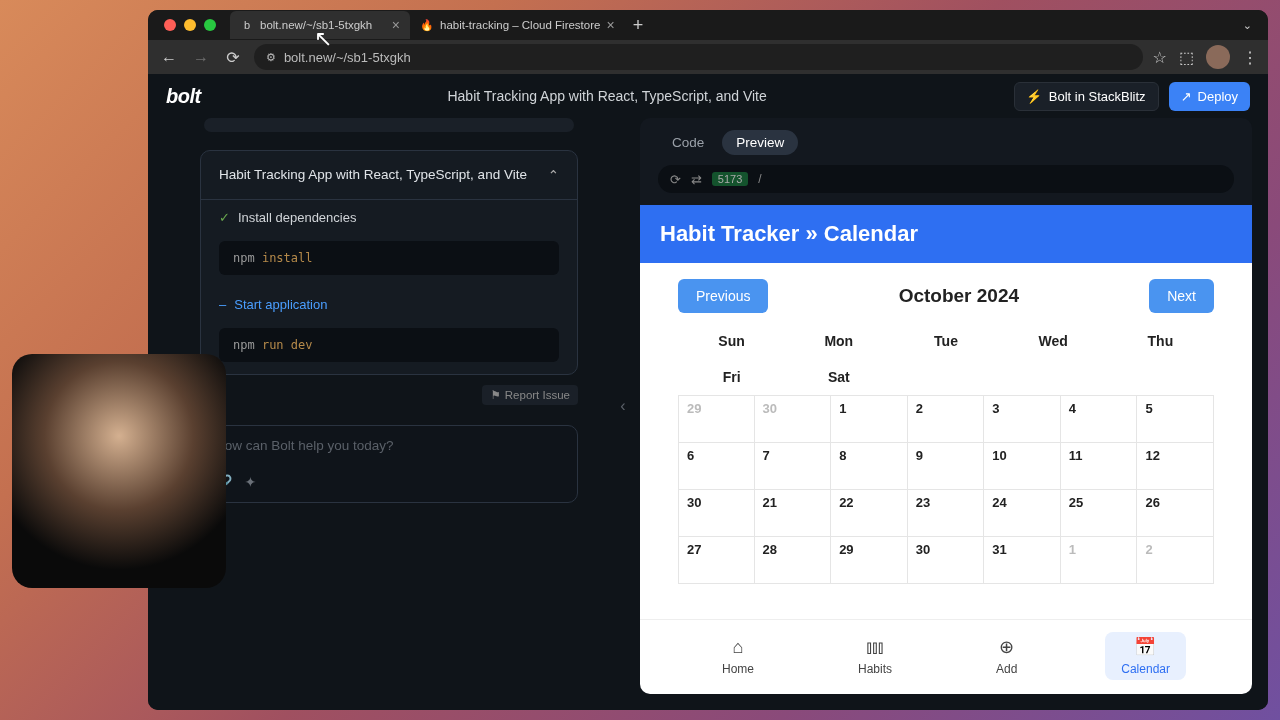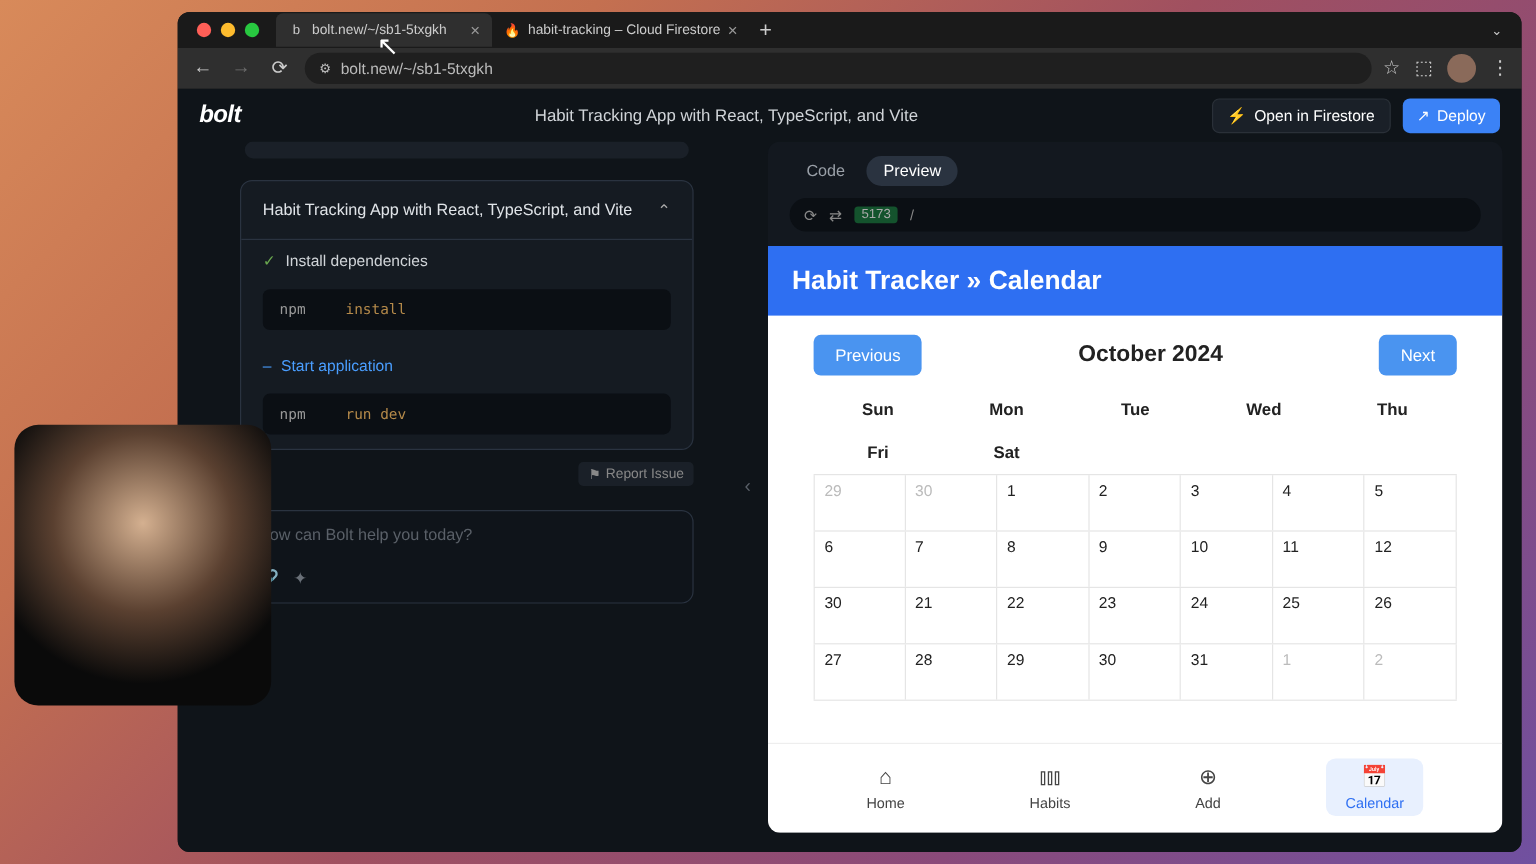--- a/index.html
+++ b/index.html
@@ -49,21 +49,21 @@
 .task-card { background: #151b22; border: 1px solid #2a3340; border-radius: 10px; margin: 0 36px; overflow: hidden; }
 .task-header { display: flex; align-items: center; padding: 14px 18px; color: #e0e4e8; font-size: 13.5px; font-weight: 500; }
 .task-header-title { flex: 1; line-height: 1.5; }
 .task-chevron { color: #aaa; }
 .task-body { border-top: 1px solid #2a3340; }
 .step { padding: 10px 18px; }
 .step-label { display: flex; align-items: center; gap: 8px; font-size: 13px; color: #d0d4d8; margin-bottom: 6px; }
 .step-label.active { color: #4a9eff; }
 .check { color: #6aa84f; }
 .code-box { background: #0b0f14; border-radius: 6px; padding: 10px 14px; font-family: 'SF Mono', Menlo, monospace; font-size: 12px; color: #999; margin: 0 18px 12px 18px; }
-.kw { color: #b58a4a; margin-left: 26px; }
+.kw { color: #b58a4a; }
 .report-issue { text-align: right; padding: 10px 36px 0 0; color: #888; font-size: 11.5px; display: flex; justify-content: flex-end; align-items: center; gap: 4px; }
 .report-chip { background: #1a2028; padding: 3px 8px; border-radius: 4px; display: inline-flex; align-items: center; gap: 4px; }
 
 .input-wrap { margin: 20px 36px 0 36px; }
 .input-box { background: #0f141a; border: 1px solid #2a3340; border-radius: 10px; padding: 12px 14px; min-height: 78px; display: flex; flex-direction: column; }
 .input-placeholder { color: #5a6068; font-size: 13.5px; flex: 1; }
 .input-icons { display: flex; gap: 12px; color: #6a7078; font-size: 14px; }
 .bottom-toolbar { padding: 10px 4px 0 4px; color: #6a7078; font-size: 14px; }
 
 .collapse-handle { width: 18px; display: flex; align-items: center; justify-content: center; color: #5a6068; font-size: 16px; }
@@ -79,21 +79,21 @@
 
 .preview-frame { flex: 1; background: #fff; margin: 0 0 0 0; overflow: hidden; display: flex; flex-direction: column; }
 .app-header-bar { background: #2e6ff2; color: #fff; padding: 16px 20px; font-size: 22px; font-weight: 700; }
 .cal-nav { display: flex; align-items: center; justify-content: space-between; padding: 16px 38px 10px 38px; }
 .nav-pill { background: #4a94f0; color: #fff; padding: 9px 18px; border-radius: 6px; font-size: 14px; font-weight: 500; cursor: pointer; }
 .cal-month { font-size: 19px; font-weight: 700; color: #222; }
 .cal-grid { padding: 0 38px; }
 .cal-head { display: grid; grid-template-columns: repeat(5, 1fr); }
 .cal-head-cell { text-align: center; font-weight: 700; font-size: 14px; color: #222; padding: 10px 0; }
 .cal-row { display: grid; grid-template-columns: repeat(7, 1fr); border-top: 1px solid #e5e5e5; }
-.cal-cell { height: 46px; padding: 5px 8px; font-size: 13px; font-weight: 400; color: #222; border-right: 1px solid #e5e5e5; }
+.cal-cell { height: 46px; padding: 5px 8px; font-size: 13px; font-weight: 700; color: #222; border-right: 1px solid #e5e5e5; }
 .cal-cell:first-child { border-left: 1px solid #e5e5e5; }
 .cal-cell.muted { color: #bbb; }
 .cal-row:last-child { border-bottom: 1px solid #e5e5e5; }
 
 .bottom-nav { display: flex; justify-content: space-around; align-items: center; padding: 12px 30px 14px 30px; margin-top: auto; border-top: 1px solid #eee; }
 .nav-item { display: flex; flex-direction: column; align-items: center; gap: 4px; font-size: 12px; color: #444; cursor: pointer; padding: 4px 16px; border-radius: 8px; }
 .nav-item.active { background: #e8f0fe; color: #2e6ff2; }
 .nav-item-icon { font-size: 18px; }
 
 .webcam { position: absolute; left: 12px; bottom: 132px; width: 214px; height: 234px; border-radius: 20px; background: radial-gradient(circle at 50% 35%, #d4b090 0%, #5a4030 40%, #0a0a0a 72%); z-index: 100; }
@@ -139,21 +139,21 @@
     </div>
   </div>
 
   <div class="app-body">
     <div class="top-header">
       <div class="logo">bolt</div>
       <div class="page-title">Habit Tracking App with React, TypeScript, and Vite</div>
       <div class="header-btns">
         <div class="btn btn-dark">
           <span>⚡</span>
-          <span>Open in Firestore</span>
+          <span>Bolt in StackBlitz</span>
         </div>
         <div class="btn btn-primary">
           <span>↗</span>
           <span>Deploy</span>
         </div>
       </div>
     </div>
 
     <div class="main-area">
       <div class="left-col">

